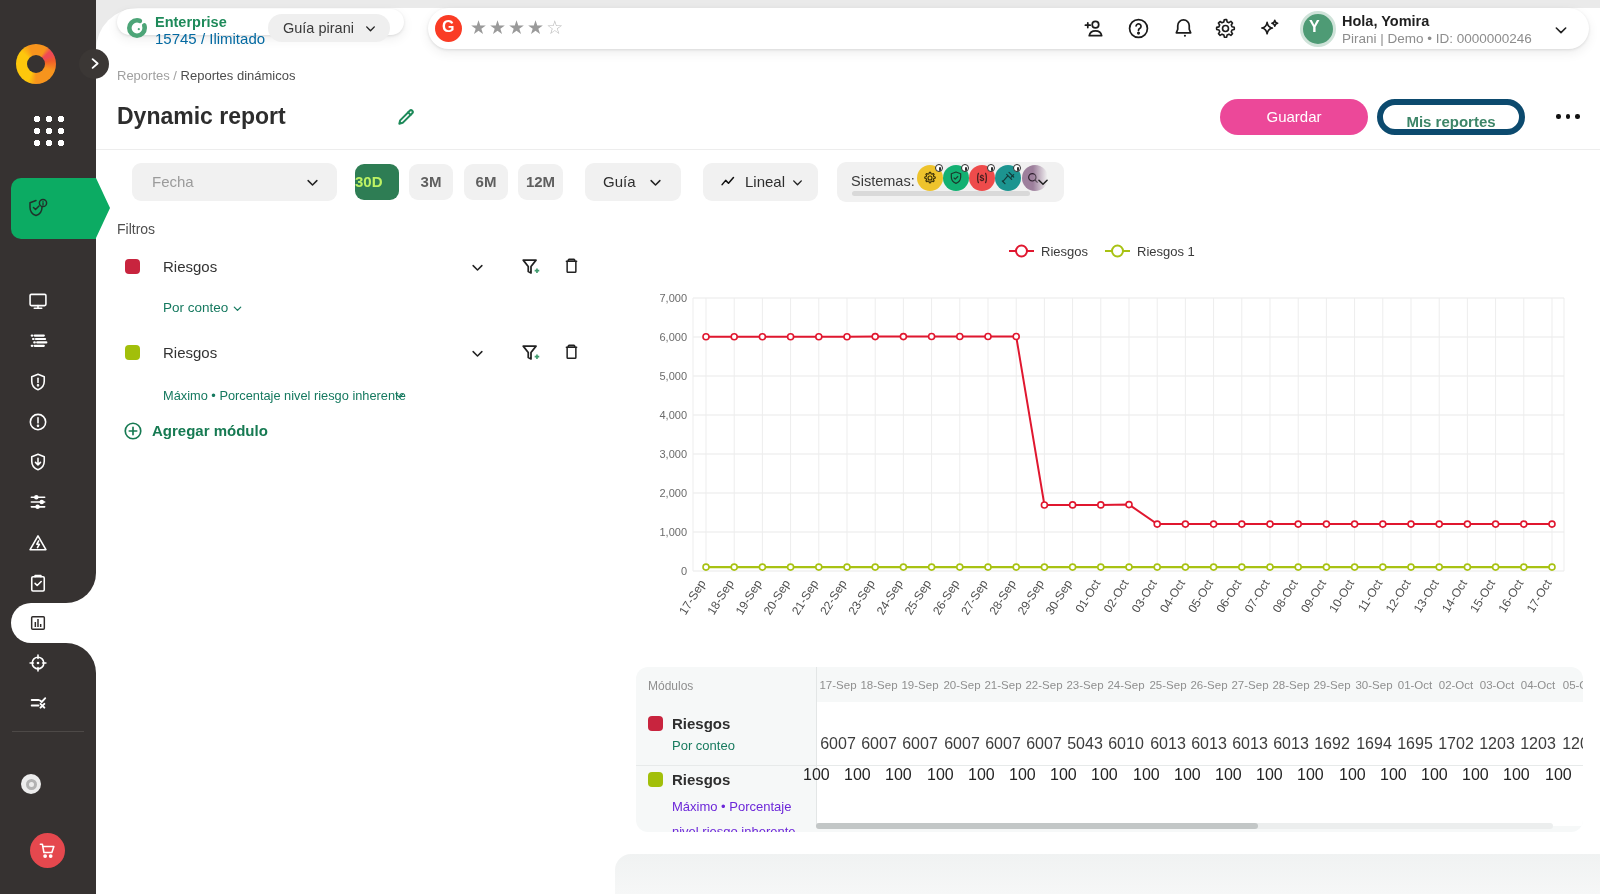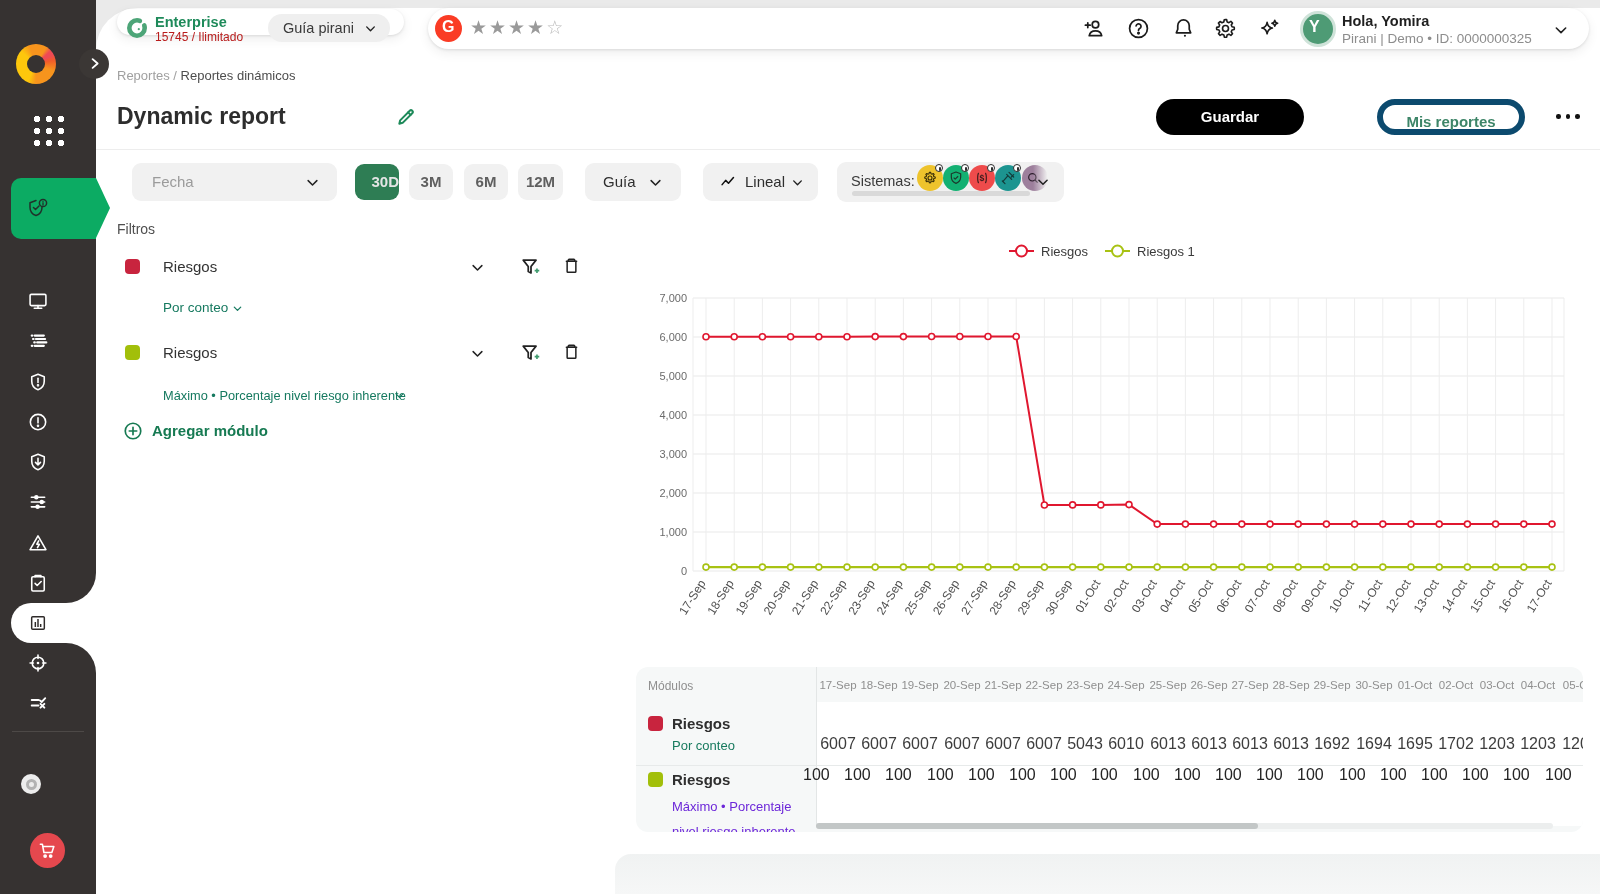--- a/index.html
+++ b/index.html
@@ -118,21 +118,21 @@
       <path d="M9 5l8 7-8 7"></path>
     </svg>
 </div>
 
 <div class="pill" style="left:117px;top:9px;width:287px;height:26px">
   <svg class="abs" style="left:8px;top:7px" width="24" height="24" viewBox="0 0 24 24" fill="none" stroke="#4da578" stroke-width="4.6" stroke-linecap="round">
     <circle cx="12" cy="12" r="7.7" stroke-dasharray="42 6.4" stroke-dashoffset="3"></circle>
     <circle cx="13.8" cy="13.2" r="1.1" fill="#4da578" stroke="none"></circle>
   </svg>
   <div class="abs" style="left:38px;top:5px;font-size:14.5px;font-weight:bold;color:#1e8a5a">Enterprise</div>
-  <div class="abs" style="left:38px;top:21px;font-size:12px;color:#b91c1c">15745 / Ilimitado</div>
+  <div class="abs" style="left:38px;top:21px;font-size:15px;color:#0369a1">15745 / Ilimitado</div>
   <div class="abs" style="left:151px;top:5px;width:122px;height:28px;border-radius:14px;background:#efefef">
     <div class="abs" style="left:15px;top:6px;font-size:14.5px;font-weight:normal;color:#3a3a3a">Guía pirani</div>
     <svg class="abs" style="left:96px;top:8px" width="13" height="13" viewBox="0 0 24 24" fill="none" stroke="#222" stroke-width="2.6" stroke-linecap="round" stroke-linejoin="round">
         <path d="M5 9l7 7 7-7"></path>
       </svg>
   </div>
 </div>
 
 <div class="pill" style="left:428px;top:8px;width:1161px;height:41px">
 
@@ -160,46 +160,46 @@
     <path d="M12 2.7l1.2 0.1 0.5 2.3 1.9 0.8 2-1.3 1.7 1.7-1.3 2 0.8 1.9 2.3 0.5 0.1 1.2-0.1 1.2-2.3 0.5-0.8 1.9 1.3 2-1.7 1.7-2-1.3-1.9 0.8-0.5 2.3-1.2 0.1-1.2-0.1-0.5-2.3-1.9-0.8-2 1.3-1.7-1.7 1.3-2-0.8-1.9-2.3-0.5L2.7 12l0.1-1.2 2.3-0.5 0.8-1.9-1.3-2 1.7-1.7 2 1.3 1.9-0.8 0.5-2.3z"></path>
   </svg>
   <svg class="abs" style="left:830px;top:9px" width="23" height="23" viewBox="0 0 24 24" fill="none" stroke="#1c1c1c" stroke-width="1.7" stroke-linecap="round" stroke-linejoin="round">
     <path d="M9.5 5.5 C10 9 11.5 10.8 15 11.5 C11.5 12.2 10 14 9.5 17.5 C9 14 7.5 12.2 4 11.5 C7.5 10.8 9 9 9.5 5.5 Z"></path>
     <path d="M17.5 3.5 C17.8 5.3 18.7 6.2 20.5 6.5 C18.7 6.8 17.8 7.7 17.5 9.5 C17.2 7.7 16.3 6.8 14.5 6.5 C16.3 6.2 17.2 5.3 17.5 3.5 Z"></path>
   </svg>
 
   <div class="abs" style="left:872px;top:3px;width:36px;height:36px;border-radius:50%;background:#4e9b75;border:3px solid #cfe3d9"></div>
   <div class="abs" style="left:881px;top:10px;font-size:16px;font-weight:bold;color:#fff">Y</div>
   <div class="abs" style="left:914px;top:5px;font-size:14.5px;font-weight:bold;color:#1f1f1f">Hola, Yomira</div>
-  <div class="abs" style="left:914px;top:23px;font-size:13.5px;color:#8d8d8d">Pirani | Demo • ID: 0000000325</div>
+  <div class="abs" style="left:914px;top:23px;font-size:13.5px;color:#8d8d8d">Pirani | Demo • ID: 0000000246</div>
   <svg class="abs" style="left:1125px;top:14px" width="16" height="16" viewBox="0 0 24 24" fill="none" stroke="#222" stroke-width="2.4" stroke-linecap="round" stroke-linejoin="round">
       <path d="M5 9l7 7 7-7"></path>
     </svg>
 </div>
 
 <div class="abs" style="left:117px;top:68px;font-size:13px;color:#a0a0a0">Reportes / <span style="color:#4d4d4d">Reportes dinámicos</span></div>
 <div class="abs" style="left:117px;top:103px;font-size:23px;font-weight:bold;color:#2d2d2d">Dynamic report</div>
 <svg class="abs" style="left:396px;top:107px" width="20" height="20" viewBox="0 0 24 24" fill="none" stroke="#1e8a5a" stroke-width="2.4" stroke-linecap="round" stroke-linejoin="round">
   <path d="M4 20l1-4L16.5 4.5a2.1 2.1 0 0 1 3 3L8 19z"></path>
     <path d="M14.5 6.5l3 3"></path>
 </svg>
-<div class="abs" style="left:1156px;top:99px;width:148px;height:36px;border-radius:18px;background:#000000;color:#fff;font-size:15px;font-weight:bold;text-align:center;line-height:36px">Guardar</div>
+<div class="abs" style="left:1220px;top:99px;width:148px;height:36px;border-radius:18px;background:#ec4899;color:#fff;font-size:15px;font-weight:normal;text-align:center;line-height:36px">Guardar</div>
 <div class="abs" style="left:1377px;top:99px;width:148px;height:36px;border-radius:18px;background:#fff;border:6px solid #0c4a6e;color:#3d8568;font-size:15px;font-weight:bold;text-align:center;line-height:34px">Mis reportes</div>
 <div class="abs" style="left:1556px;top:114px;width:4.5px;height:4.5px;border-radius:50%;background:#111"></div>
 <div class="abs" style="left:1565.5px;top:114px;width:4.5px;height:4.5px;border-radius:50%;background:#111"></div>
 <div class="abs" style="left:1575px;top:114px;width:4.5px;height:4.5px;border-radius:50%;background:#111"></div>
 <div class="abs" style="left:96px;top:149px;width:1504px;height:1px;background:#ededed"></div>
 
 <div class="gbtn" style="left:132px;top:163px;width:205px;height:38px">
   <div class="abs" style="left:20px;top:10px;font-size:15px;color:#9b9b9b">Fecha</div>
   <svg class="abs" style="left:173px;top:12px" width="15" height="15" viewBox="0 0 24 24" fill="none" stroke="#222" stroke-width="2.4" stroke-linecap="round" stroke-linejoin="round">
       <path d="M5 9l7 7 7-7"></path>
     </svg>
 </div>
-<div class="abs" style="left:355px;top:164px;width:44px;height:36px;border-radius:9px;background:#2e7d54;color:#e5e5e5;font-size:15px;font-weight:bold;text-align:right;line-height:36px">30D</div>
+<div class="abs" style="left:355px;top:164px;width:44px;height:36px;border-radius:9px;background:#2e7d54;color:#bef264;font-size:15px;font-weight:bold;text-align:left;line-height:36px">30D</div>
 <div class="gbtn" style="left:409px;top:164px;width:44px;height:36px;color:#5f5f5f;font-size:15px;font-weight:bold;text-align:center;line-height:36px">3M</div>
 <div class="gbtn" style="left:464px;top:164px;width:44px;height:36px;color:#5f5f5f;font-size:15px;font-weight:bold;text-align:center;line-height:36px">6M</div>
 <div class="gbtn" style="left:518px;top:164px;width:45px;height:36px;color:#5f5f5f;font-size:15px;font-weight:bold;text-align:center;line-height:36px">12M</div>
 <div class="gbtn" style="left:585px;top:163px;width:96px;height:38px">
   <div class="abs" style="left:18px;top:10px;font-size:15px;color:#2e2e2e">Guía</div>
   <svg class="abs" style="left:63px;top:12px" width="15" height="15" viewBox="0 0 24 24" fill="none" stroke="#222" stroke-width="2.4" stroke-linecap="round" stroke-linejoin="round">
       <path d="M5 9l7 7 7-7"></path>
     </svg>
 </div>
 <div class="gbtn" style="left:703px;top:163px;width:115px;height:38px">

